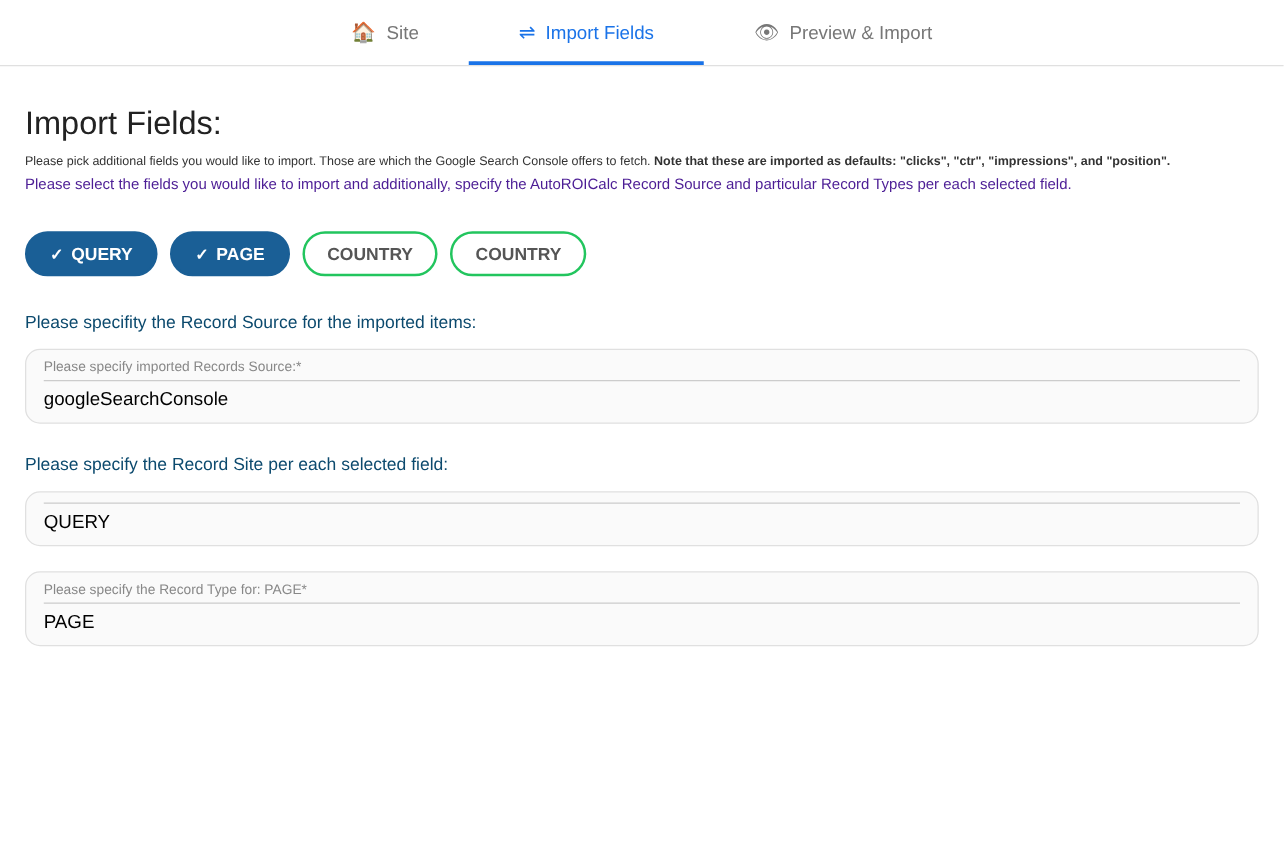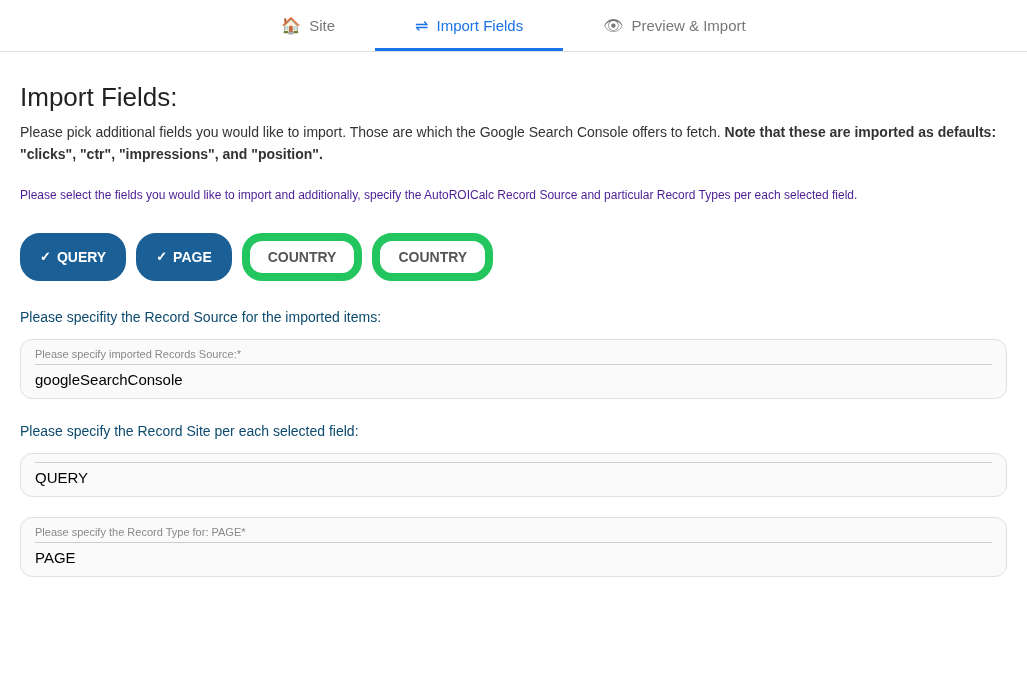--- a/index.html
+++ b/index.html
@@ -61,23 +61,22 @@
     }
 
     .page-title {
       font-size: 26px;
       font-weight: 400;
       color: #222;
       margin-bottom: 8px;
     }
 
     .description-block {
-      margin-bottom: 20px;
       line-height: 1.6;
-      font-size: 14px;
+      font-size: 10px;
       color: #333;
     }
     .description-block .bold {
       font-weight: bold;
     }
 
     .description-block2 {
       margin-bottom: 28px;
       line-height: 1.6;
       font-size: 12px;
@@ -104,21 +103,21 @@
       transition: all 0.2s;
     }
     .toggle-btn.active {
       background: #1a5f96;
       color: #fff;
       border-color: #1a5f96;
     }
     .toggle-btn.inactive {
       background: #fff;
       color: #555;
-      border: 8px solid #22c55e;
+      border: 2px solid #22c55e;
     }
     .checkmark {
       font-size: 13px;
     }
 
     
     .section-label {
       font-size: 14px;
       color: #0c4a6e;
       margin-bottom: 14px;

